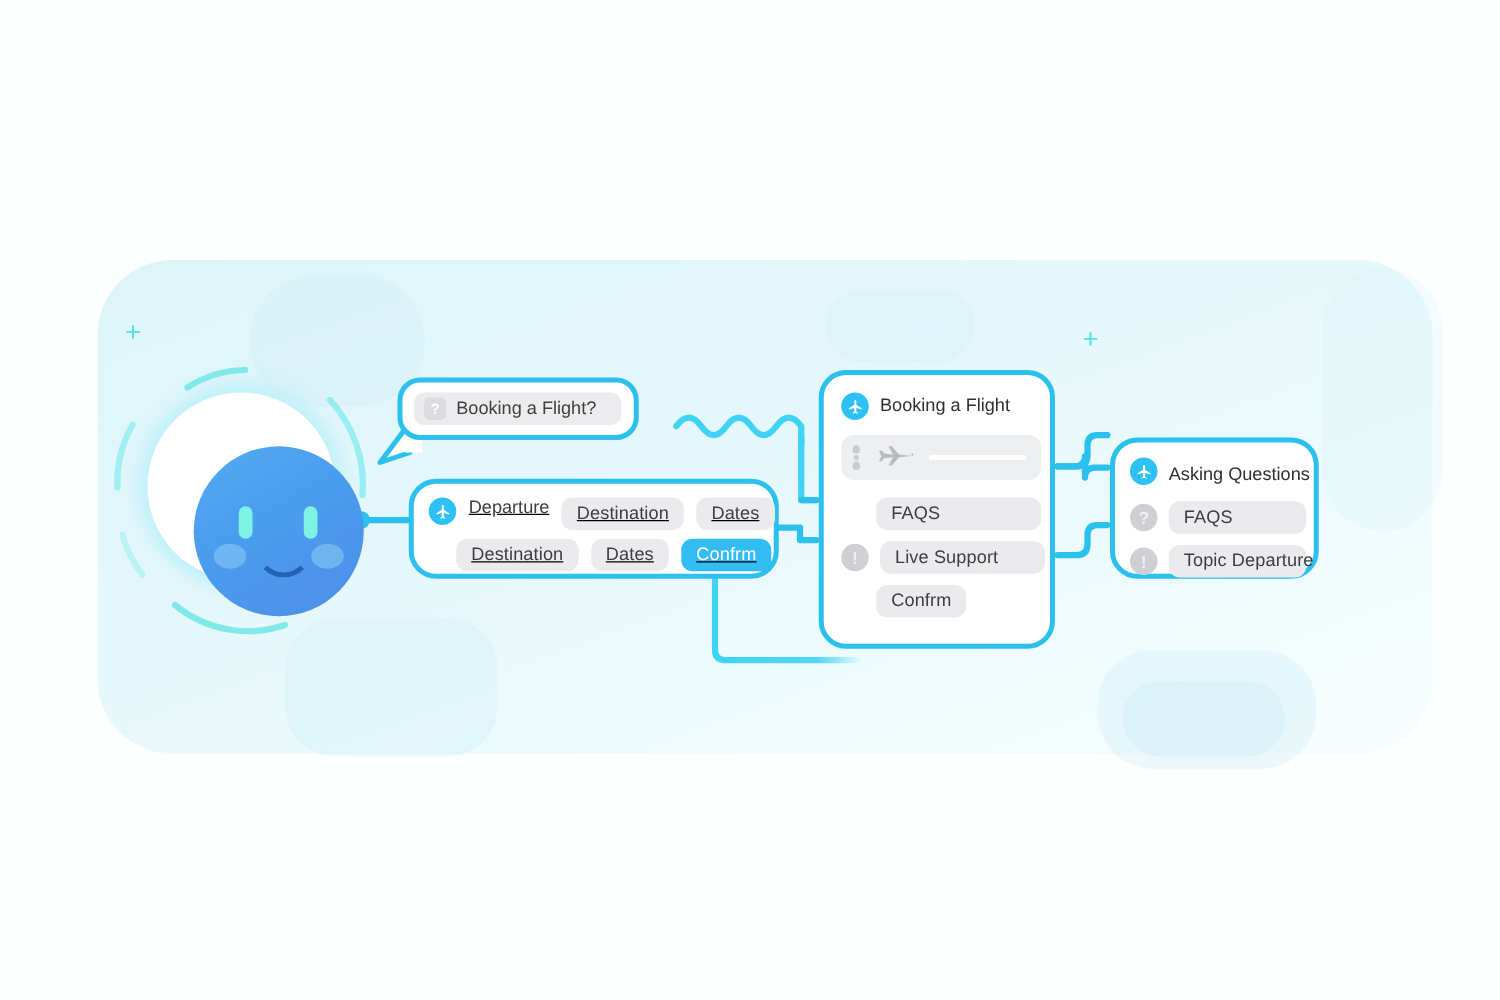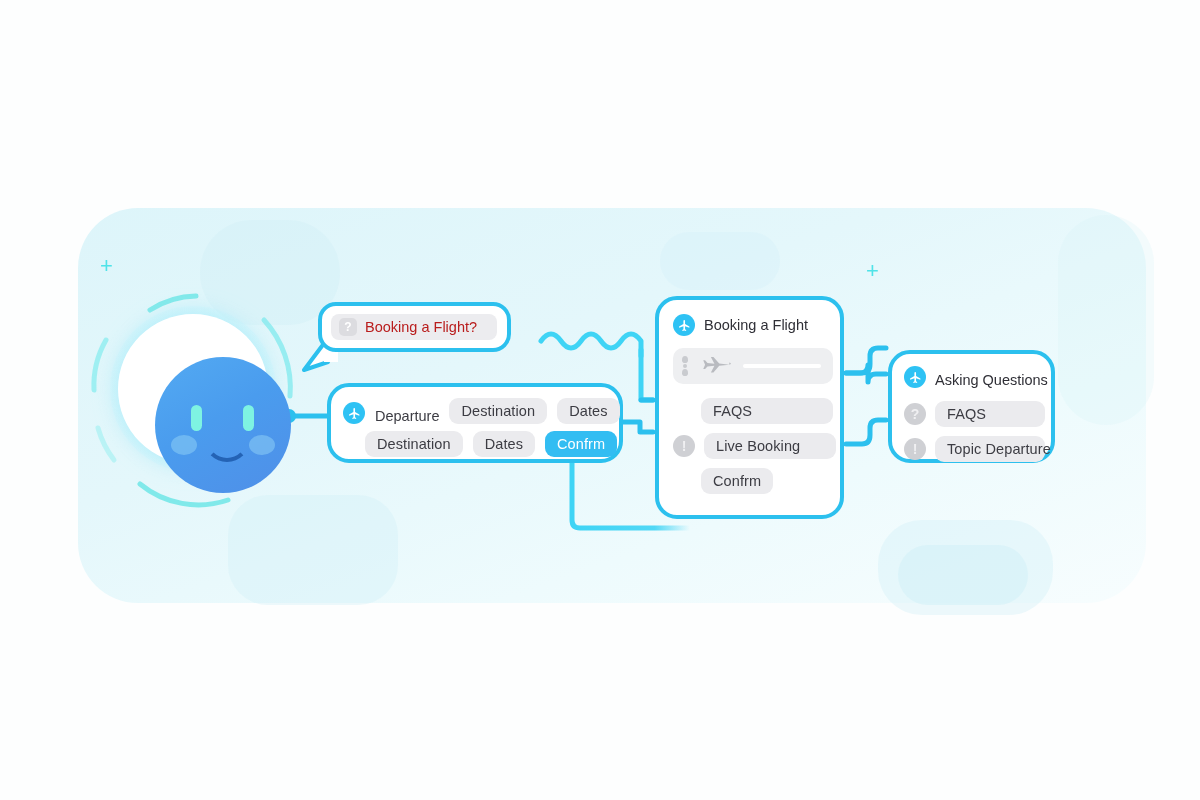--- a/index.html
+++ b/index.html
@@ -197,29 +197,30 @@
     border-radius: 5px;
     background: #dcdce0;
     color: #ffffff;
     font-size: 12px;
     font-weight: 700;
     display: flex;
     align-items: center;
     justify-content: center;
     flex: none;
   }
-  .bubble-text { font-size: 14.5px; color: #b91c1c; }
+  .bubble-text { font-size: 14.5px; color: #404040; }
   .bubble-tail { position: absolute; left: 300px; top: 336px; }
 
   
   .card1 { left: 327px; top: 383px; width: 296px; height: 80px; }
   .card1 .row {
     position: absolute;
     display: flex;
-    align-items: flex-end;
+    align-items: flex-start;
+    text-decoration: underline;
   }
   .card1 .row1 { left: 12px; top: 11px; gap: 10px; }
   .card1 .row2 { left: 34px; top: 44px; gap: 10px; }
 
   
   .card2 { left: 655px; top: 296px; width: 189px; height: 223px; }
   .card2 .head {
     position: absolute;
     left: 14px; top: 14px;
     display: flex;
@@ -396,21 +397,21 @@
       <div class="pp-bar"></div>
     </div>
 
     <div class="chip-row c2r1">
       <span class="chip chip-wide">FAQS</span>
     </div>
     <div class="chip-row c2r2">
       <span class="icon-circle grey">
         <span class="icon-glyph-text">!</span>
       </span>
-      <span class="chip chip-wide">Live Booking</span>
+      <span class="chip chip-wide">Live Support</span>
     </div>
     <div class="chip-row c2r3">
       <span class="chip">Confrm</span>
     </div>
   </div>
 
   <div class="card card3">
     <div class="head">
       <span class="icon-circle blue">
         <svg width="13" height="13" viewBox="0 0 24 24" aria-hidden="true">

